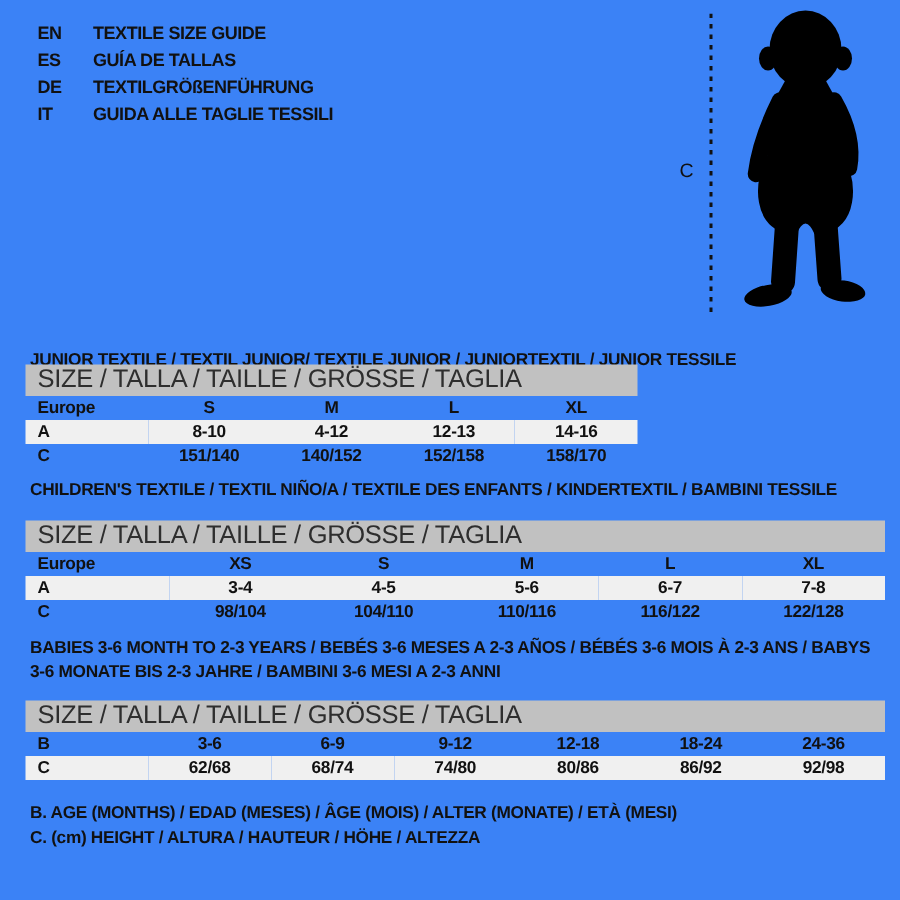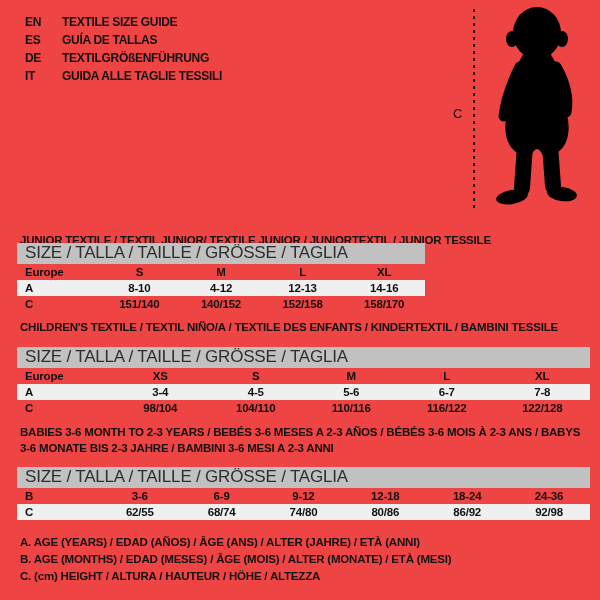--- a/index.html
+++ b/index.html
@@ -1,17 +1,17 @@
 <!DOCTYPE html>
 <html style="--bar: #c1c1c1; --altrow: #f0f0f0;"><head>
 <meta charset="utf-8">
 <style>
   html,body{margin:0;padding:0;background:#fff;}
   .canvas{
-    position:relative;width:600px;height:600px;background:#ef4444;
+    position:relative;width:600px;height:600px;background:#3b82f6;
     font-family:"Liberation Sans","DejaVu Sans",sans-serif;color:#111;
     overflow:hidden;
   }
   
   .lang-block{position:absolute;left:25px;top:13px;}
   .lang-row{display:flex;height:18px;align-items:center;}
   .lang-code{width:37px;font-weight:700;font-size:12px;letter-spacing:-0.3px;}
   .lang-title{font-weight:700;font-size:12px;letter-spacing:-0.3px;white-space:nowrap;}
 
   
@@ -172,32 +172,31 @@
           <td>B</td>
           <td>3-6</td>
           <td>6-9</td>
           <td>9-12</td>
           <td>12-18</td>
           <td>18-24</td>
           <td>24-36</td>
         </tr>
         <tr>
           <td>C</td>
-          <td>62/55</td>
+          <td>62/68</td>
           <td>68/74</td>
           <td>74/80</td>
           <td>80/86</td>
           <td>86/92</td>
           <td>92/98</td>
         </tr>
       </tbody>
   </table>
 
   <section class="notes">
 
-      <div class="note">A. AGE (YEARS) / EDAD (AÑOS) / ÂGE (ANS) / ALTER (JAHRE) / ETÀ (ANNI)</div>
 
       <div class="note">B. AGE (MONTHS) / EDAD (MESES) / ÂGE (MOIS) / ALTER (MONATE) / ETÀ (MESI)</div>
 
       <div class="note">C. (cm) HEIGHT / ALTURA / HAUTEUR / HÖHE / ALTEZZA</div>
     </section>
 
 </div>
 
 </body></html>

